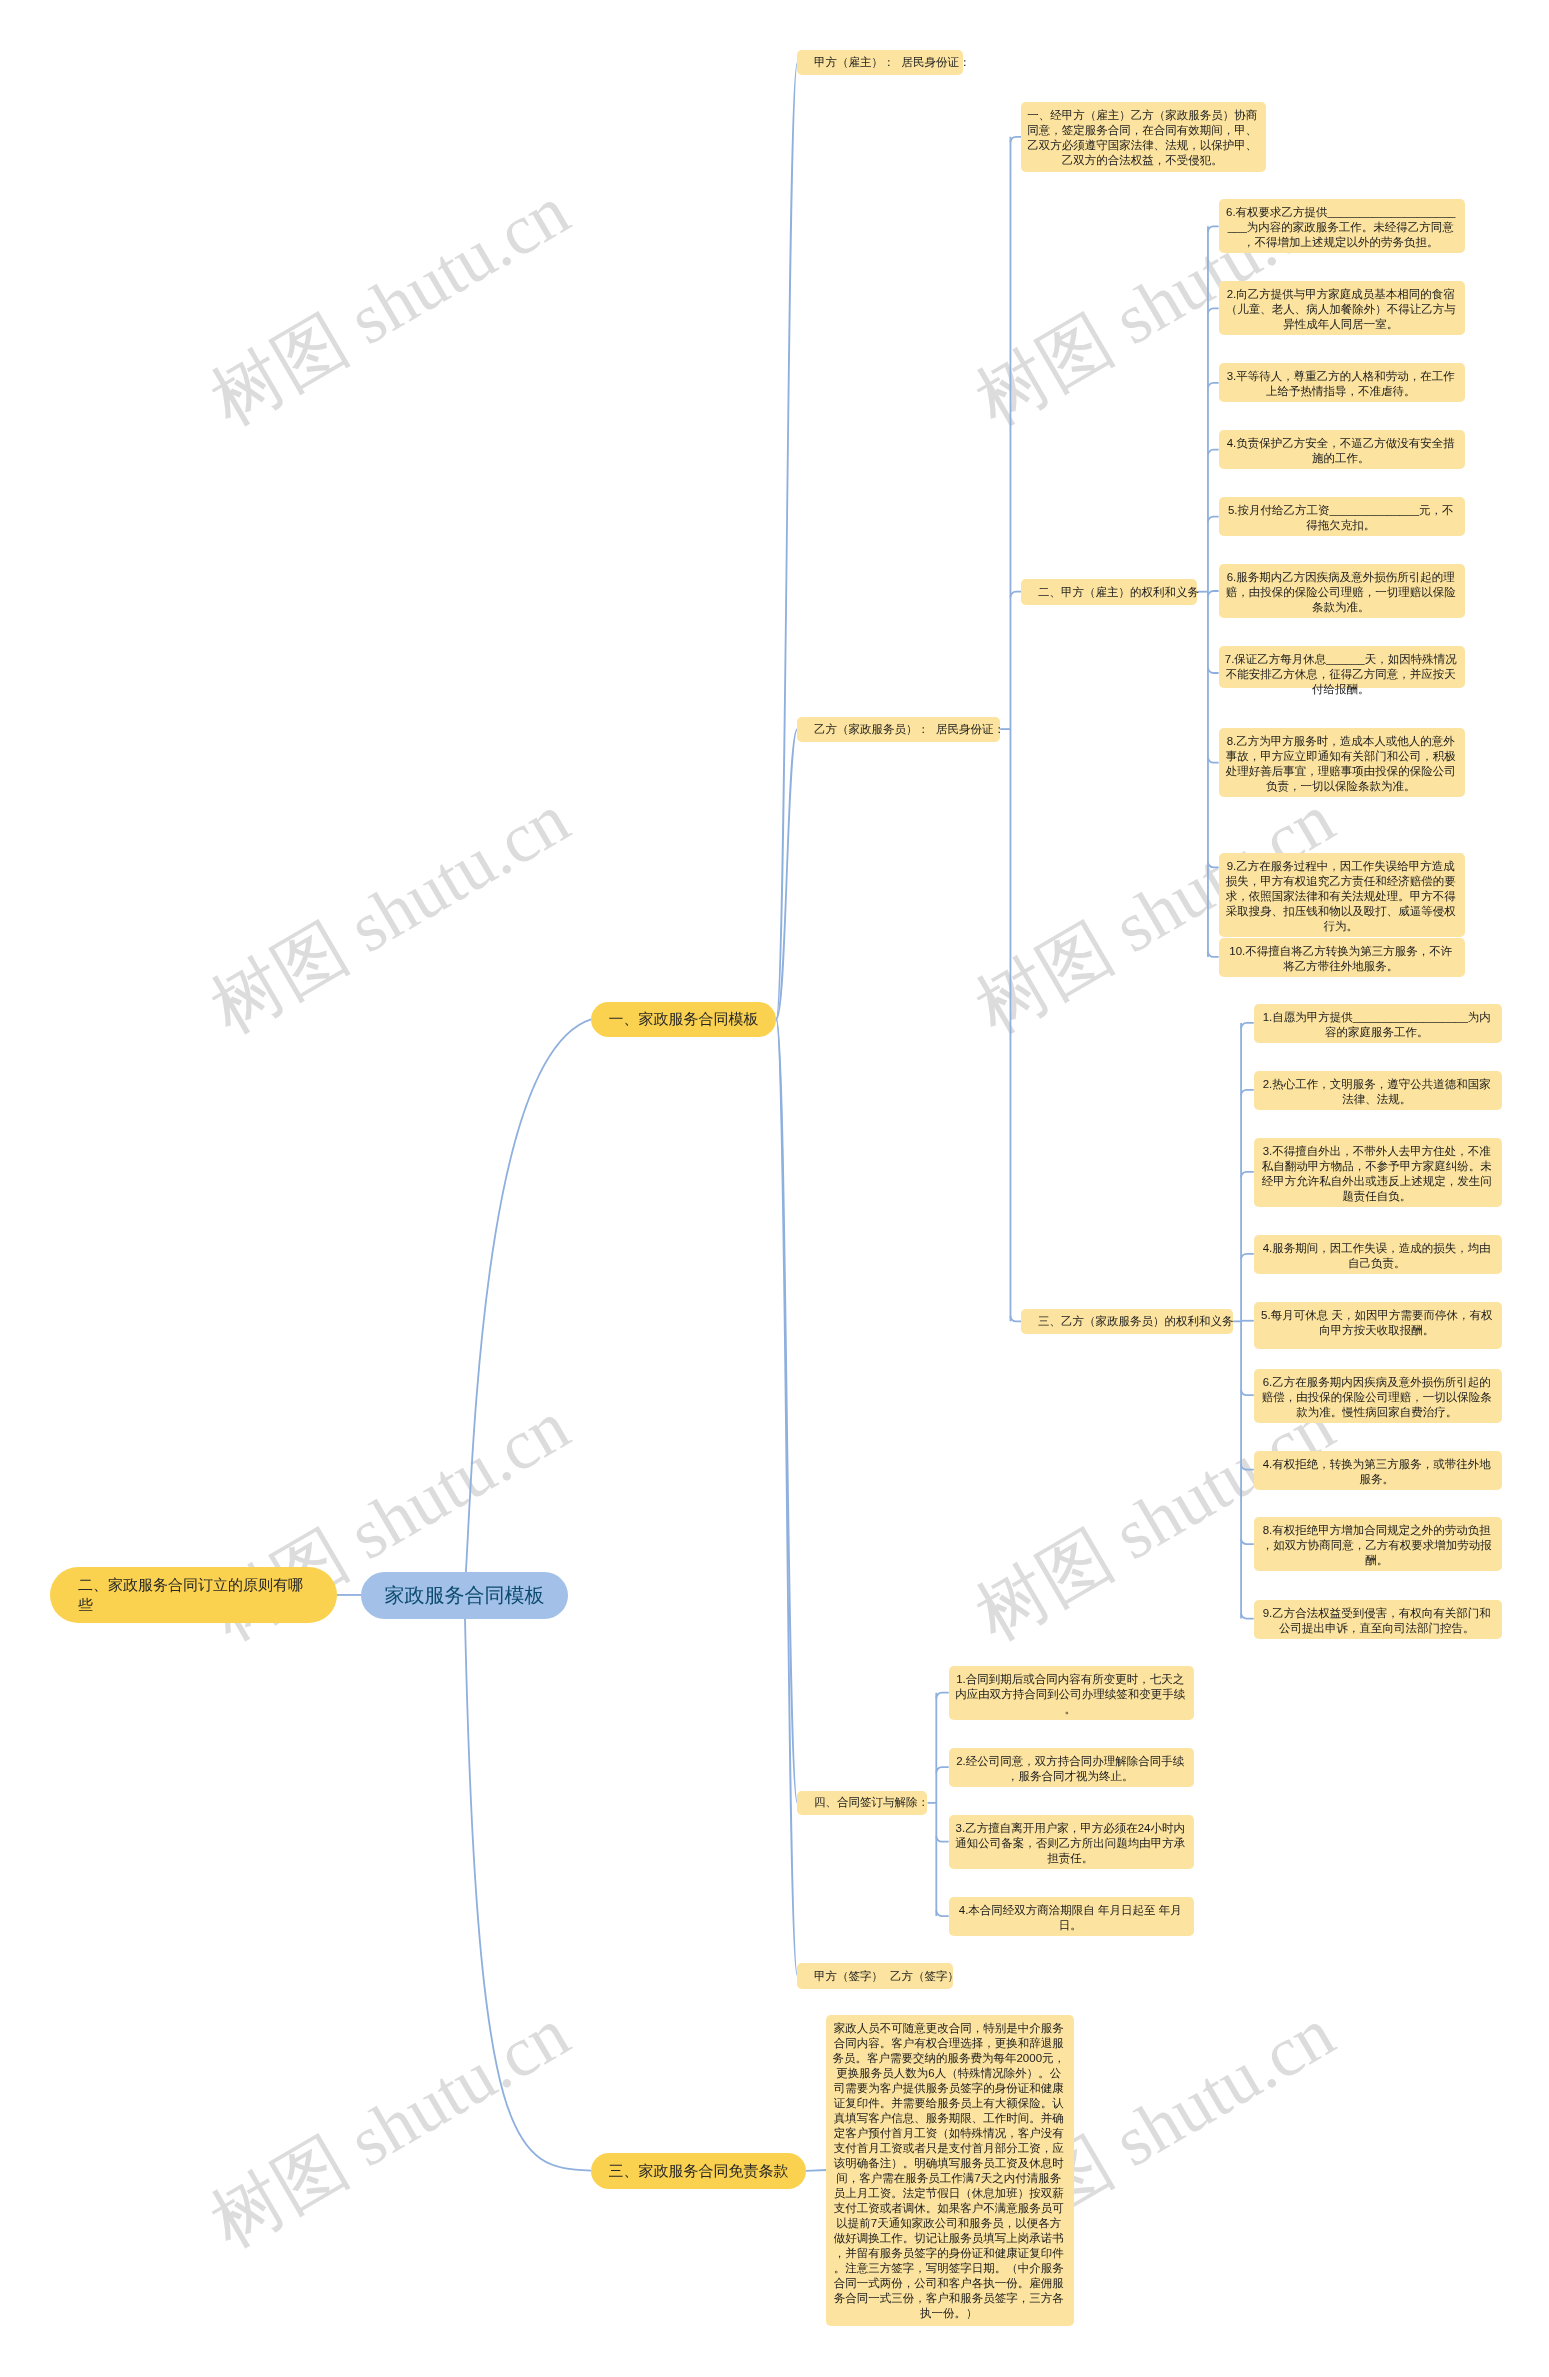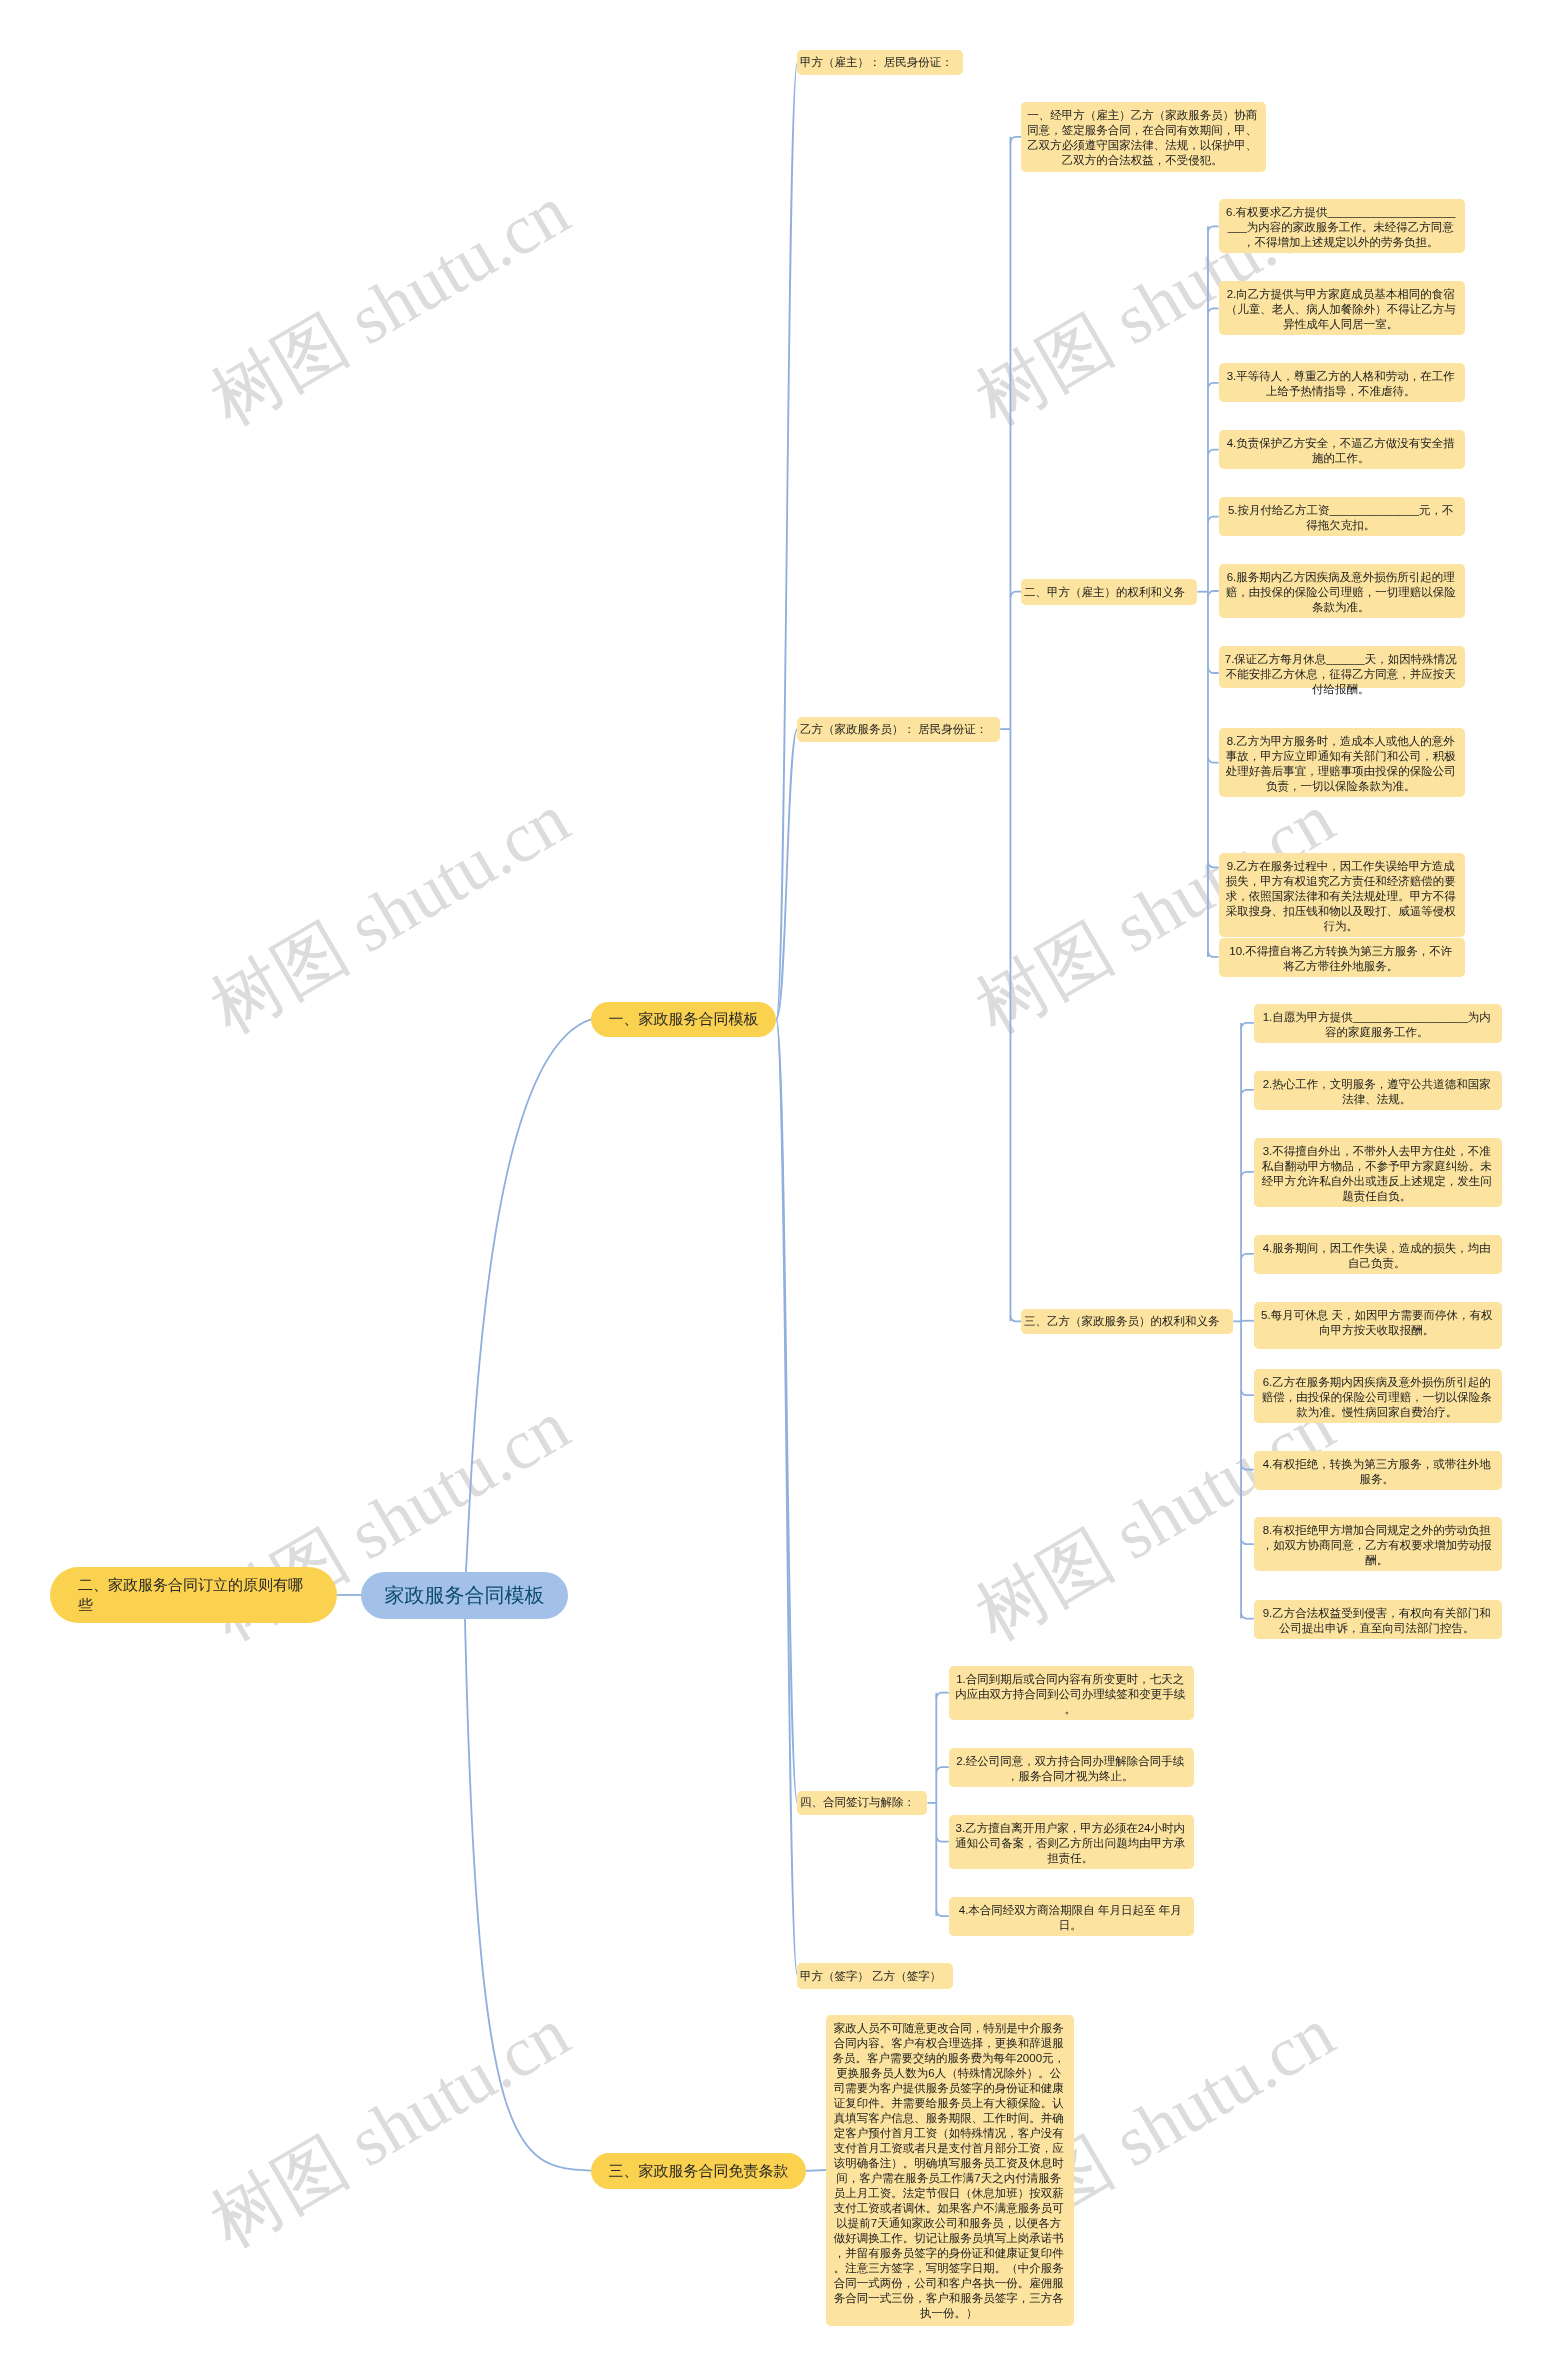--- a/index.html
+++ b/index.html
@@ -19,21 +19,21 @@
   .root{background:#a2c0e8;border-radius:23.6px;justify-content:center;
         font-size:20px;color:#0c4a6e;letter-spacing:0px;}
   .root>span{text-align:center;}
   .lv1{background:#fbd24f;border-radius:18px;color:#262626;justify-content:center;}
   .lv1>span{text-align:center;}
   .lv1-b1{font-size:15px;letter-spacing:0;}
   .lv1-b3{font-size:15px;letter-spacing:0;white-space:nowrap;}
   .lv1-left{font-size:15px;padding:0 28px;line-height:20px;border-radius:28px;}
   .lv1-left>span{text-align:left;}
   .lv2{background:#fce4a0;border-radius:4.8px;color:#1c1c1c;font-size:11.5px;}
-  .lv2.ctr{padding:0 3px;}
+  .lv2.ctr{padding:0 17px;font-family:Liberation Mono, monospace;}
   .lv2.ctr>span{text-align:left;white-space:nowrap;}
   .leaf{background:#fce4a0;border-radius:4.8px;color:#1a1a1a;}
   .wrap{padding:6px 7.9px 2.4px 5.4px;align-items:flex-start;line-height:15px;
         font-size:11.5px;line-break:anywhere;}
   .wrap>span{text-align:center;}
 </style>
 </head>
 <body>
 
 <div id="canvas">

